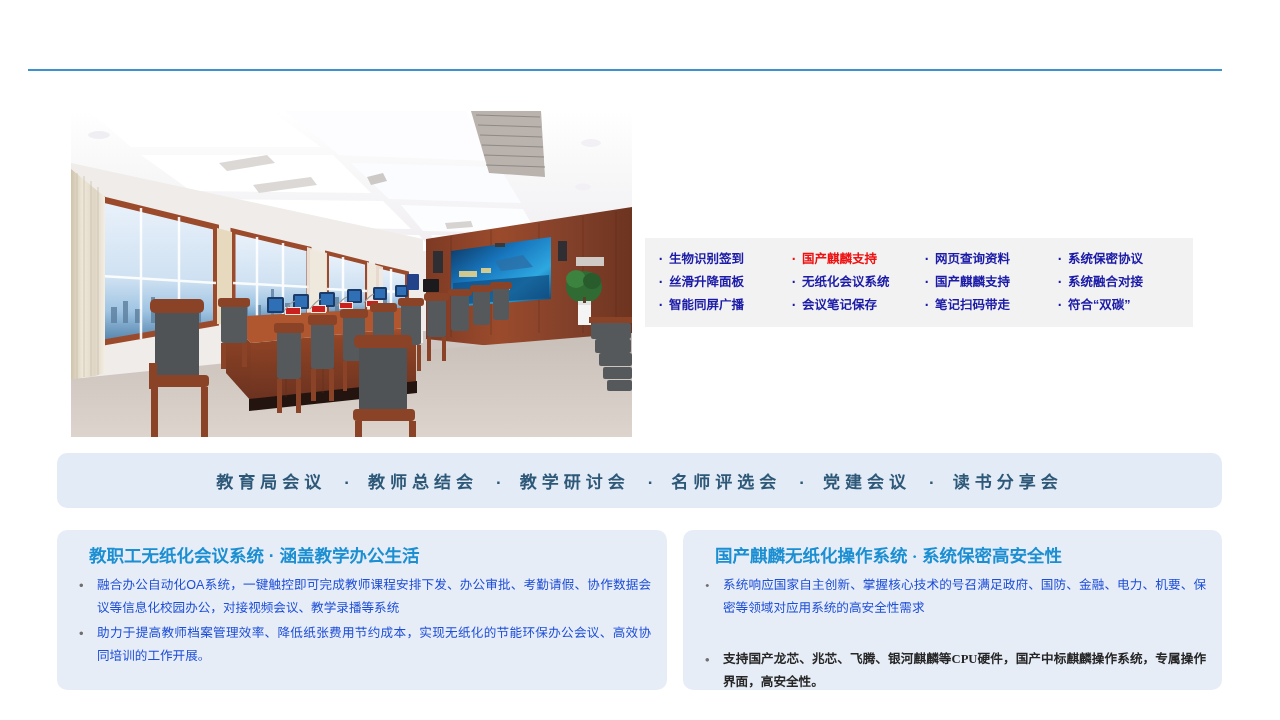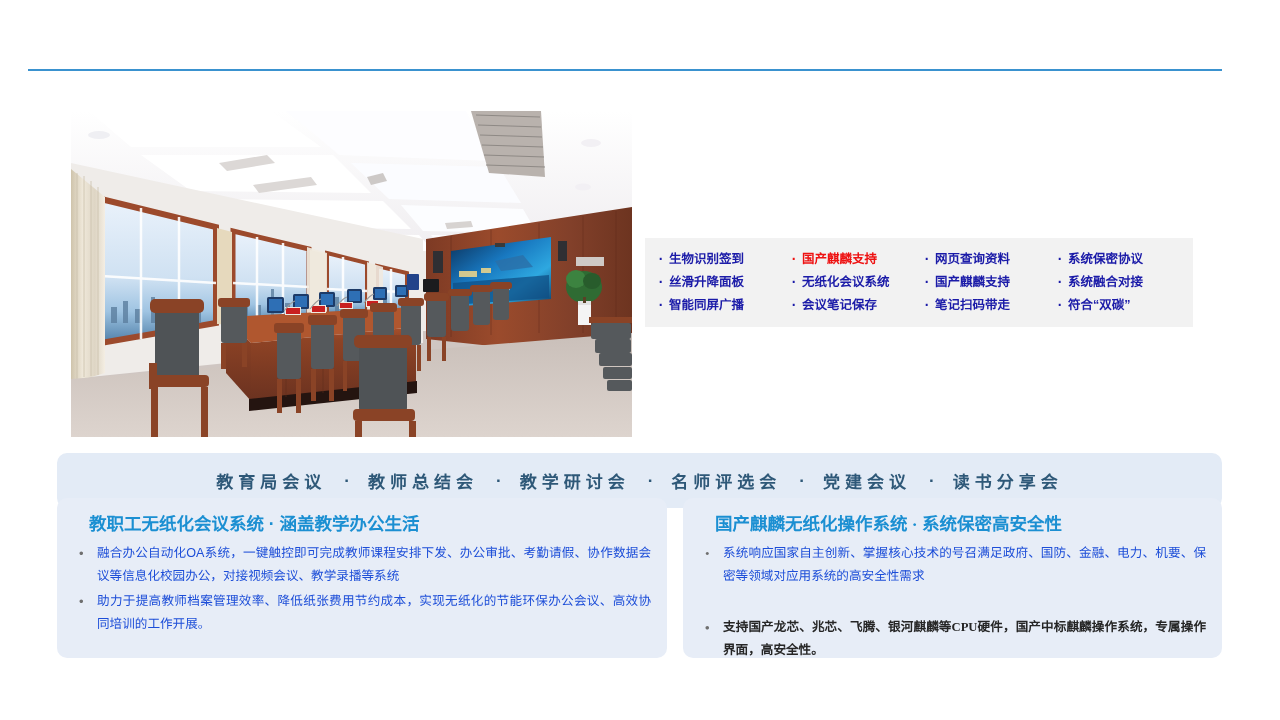--- a/index.html
+++ b/index.html
@@ -112,42 +112,42 @@
     width: 1165px;
     height: 55px;
     background: #e3ebf6;
     border-radius: 10px;
     display: flex;
     align-items: center;
     justify-content: center;
   }
   .types-inner {
     display: flex;
-    align-items: center;
+    align-items: flex-end;
     gap: 0;
   }
   .type-item {
     font-size: 17px;
     font-weight: bold;
     color: #2e5878;
     letter-spacing: 5px;
     padding: 0 6px;
     white-space: nowrap;
   }
   .type-sep {
     font-size: 17px;
     font-weight: bold;
     color: #2e5878;
     padding: 0 12px;
   }
 
   
   .card {
     position: absolute;
-    top: 498px;
+    top: 530px;
     height: 160px;
     background: #e7edf7;
     border-radius: 10px;
     padding: 14px 16px 12px 18px;
   }
   .card-left  { left: 57px;  width: 610px; }
   .card-right { left: 683px; width: 539px; font-family: Liberation Serif, serif; }
 
   .card-title {
     font-size: 17.5px;

